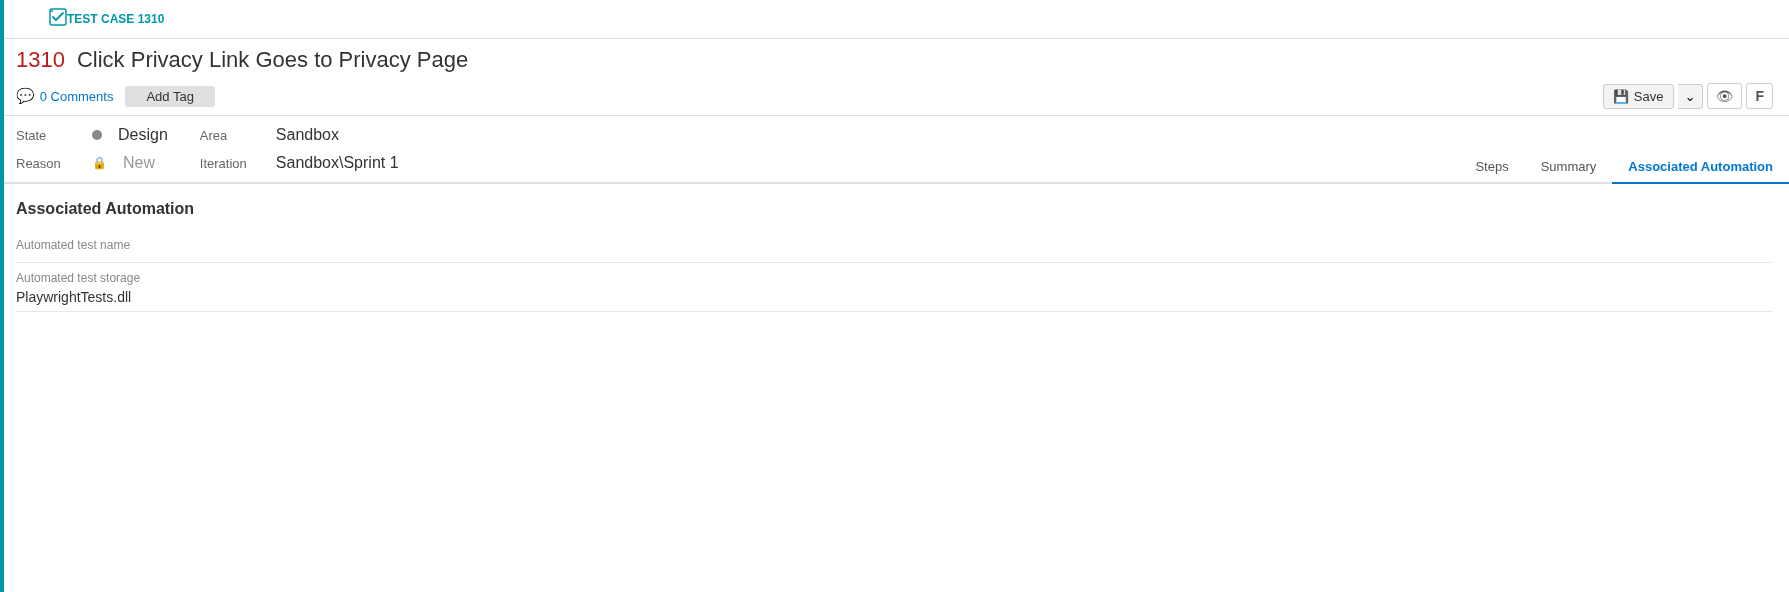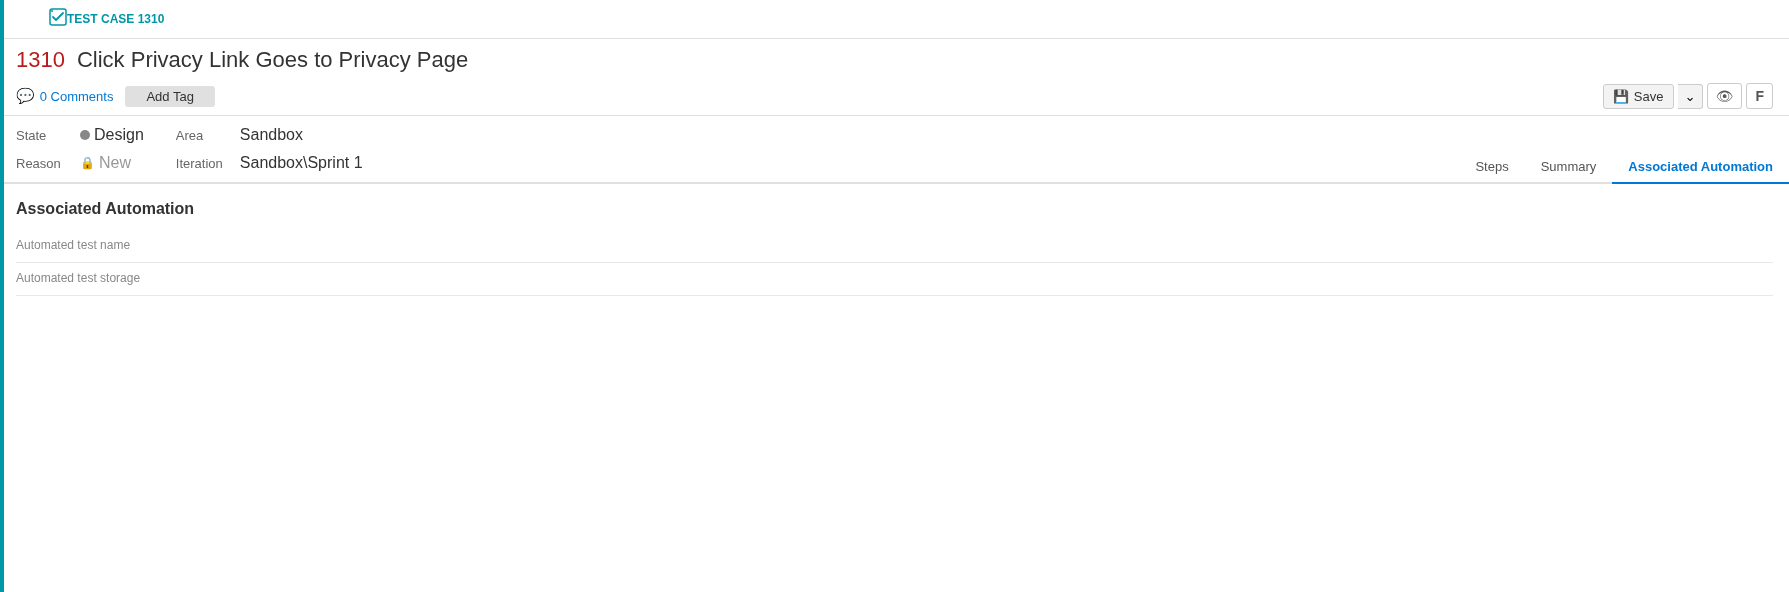--- a/index.html
+++ b/index.html
@@ -83,21 +83,21 @@
       border: 1px solid #ccc;
       padding: 4px 8px;
       border-radius: 3px;
       cursor: pointer;
       color: #555;
       font-size: 14px;
     }
     .field-row {
       display: flex;
       align-items: center;
-      gap: 4px;
+      gap: 16px;
     }
     .field-label {
       font-size: 13px;
       color: #666;
       min-width: 60px;
     }
     .field-value {
       font-size: 16px;
       color: #333;
     }
@@ -249,16 +249,17 @@
 
 <div class="content-area">
   <div class="section-title">Associated Automation</div>
 
   <div class="field-block">
     <div class="field-block-label">Automated test name</div>
   </div>
 
   <div class="field-block">
     <div class="field-block-label">Automated test storage</div>
+    <div class="field-block-value" style="cursor:pointer;">PlaywrightTests.dll</div>
   </div>
 </div>
 
 <div style="position:fixed; left:0; top:0; bottom:0; width:4px; background:#0097a7;"></div>
 
 </body></html>

